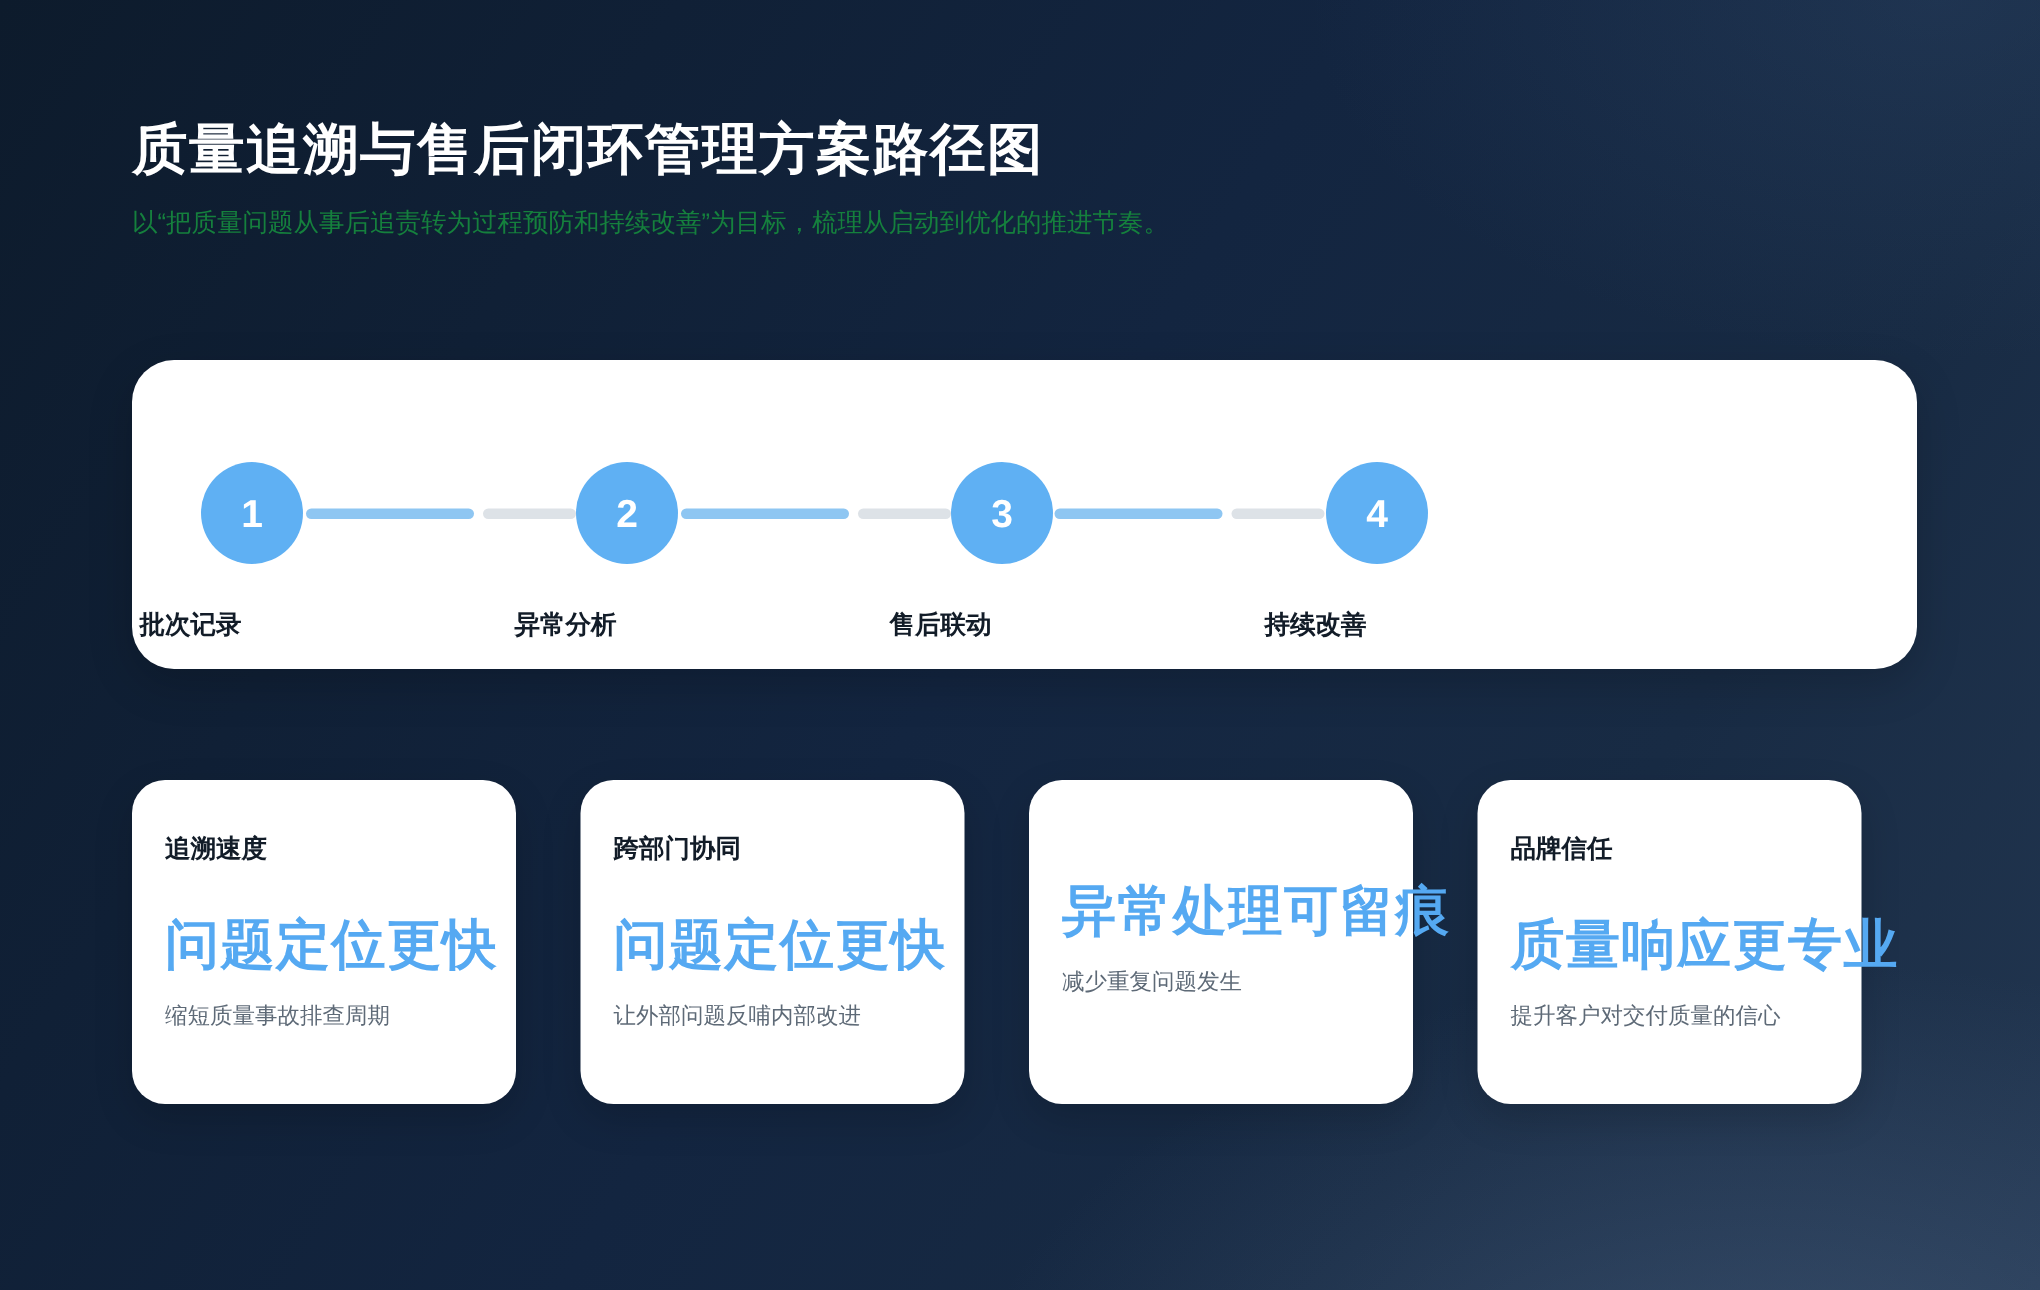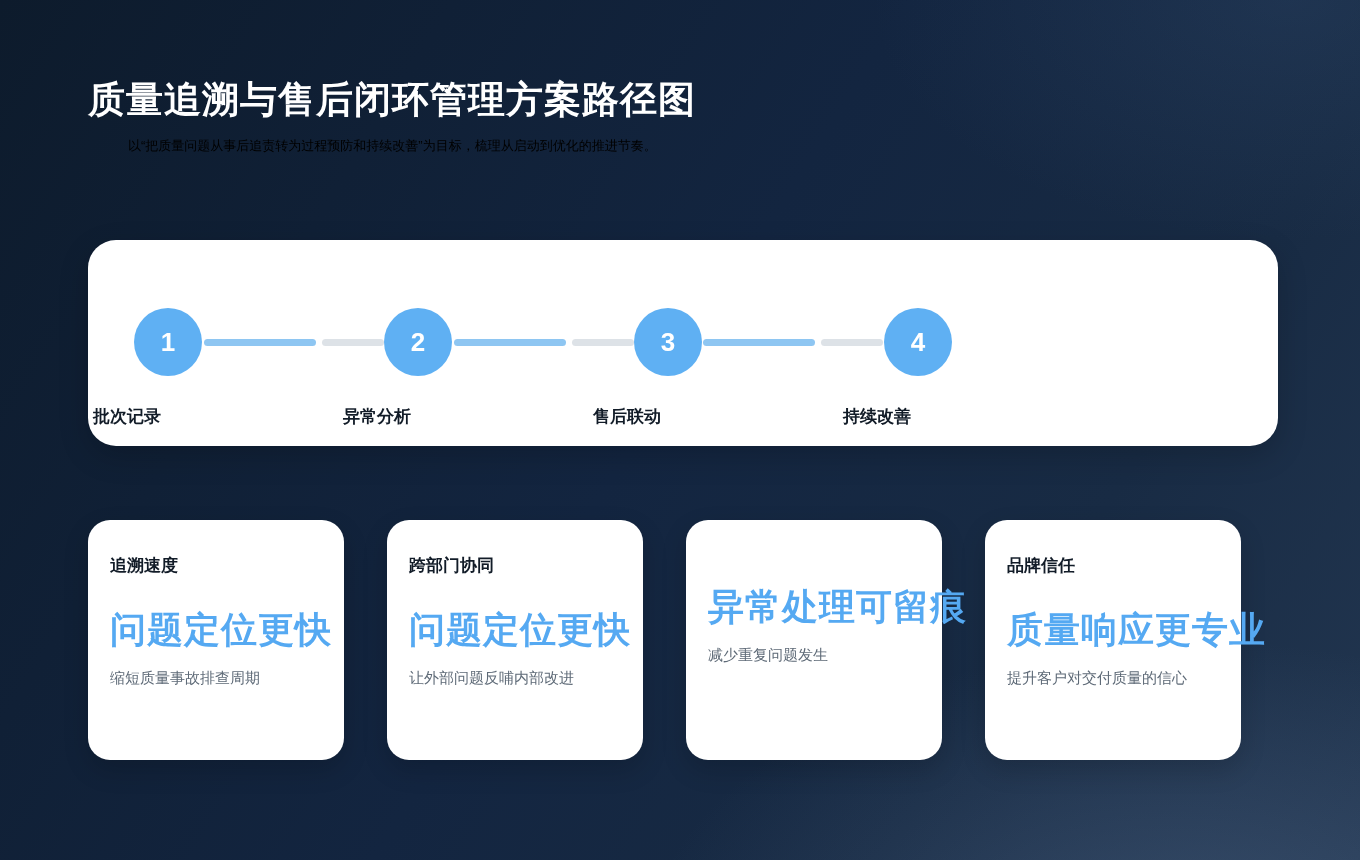--- a/index.html
+++ b/index.html
@@ -15,21 +15,21 @@
   }
 
   
   .header { position:absolute; left:88px; top:78px; width:820px; }
   .page-title {
     color:#ffffff; font-size:37px; font-weight:700; line-height:1.2;
     letter-spacing:1px;
   }
   .page-subtitle {
     margin-top:14px; max-width:775px;
-    color:#000000; font-size:13px; line-height:1.55; font-weight:400;margin-left:40px;
+    color:#15803d; font-size:17px; line-height:1.55; font-weight:400;
   }
 
   
   .stepper-card {
     position:absolute; left:88px; top:240px; width:1190px; height:206px;
     background:#ffffff; border-radius:28px;
     box-shadow:0 10px 30px rgba(0,0,0,0.18);
   }
   .step { position:absolute; top:68px; width:250px; }
   .step-0 { left:5px; } .step-1 { left:255px; } .step-2 { left:505px; } .step-3 { left:755px; }
@@ -40,21 +40,21 @@
   .step-number { color:#ffffff; font-size:26px; font-weight:700; }
   .step-label { margin-top:29px; color:#121c28; font-size:17px; font-weight:700; }
 
   .connector { position:absolute; top:99px; height:7px; display:flex; gap:6px; align-items:center; }
   .connector-0 { left:116px; } .connector-1 { left:366px; } .connector-2 { left:615px; }
   .connector .progress { width:112px; height:7px; background:#8ec6f2; border-radius:4px; }
   .connector .track    { width:62px;  height:7px; background:#dde2e7; border-radius:4px; }
 
   
   .feature-card {
-    position:absolute; top:520px; width:256px; height:240px;
+    position:absolute; top:520px; width:256px; height:216px;
     background:#ffffff; border-radius:22px; padding:34px 22px;
     box-shadow:0 10px 26px rgba(0,0,0,0.16);
   }
   .card-0 { left:88px; } .card-1 { left:387px; } .card-2 { left:686px; } .card-3 { left:985px; }
   .card-tag { color:#121c28; font-size:17px; font-weight:700; }
   .card-headline {
     margin-top:32px; color:#55a9f2; font-size:36px; font-weight:700;
     white-space:nowrap; line-height:1.15; letter-spacing:1px;
   }
   .card-desc { margin-top:18px; color:#5e6a77; font-size:15px; line-height:1.4;font-family:Liberation Serif, serif; }

